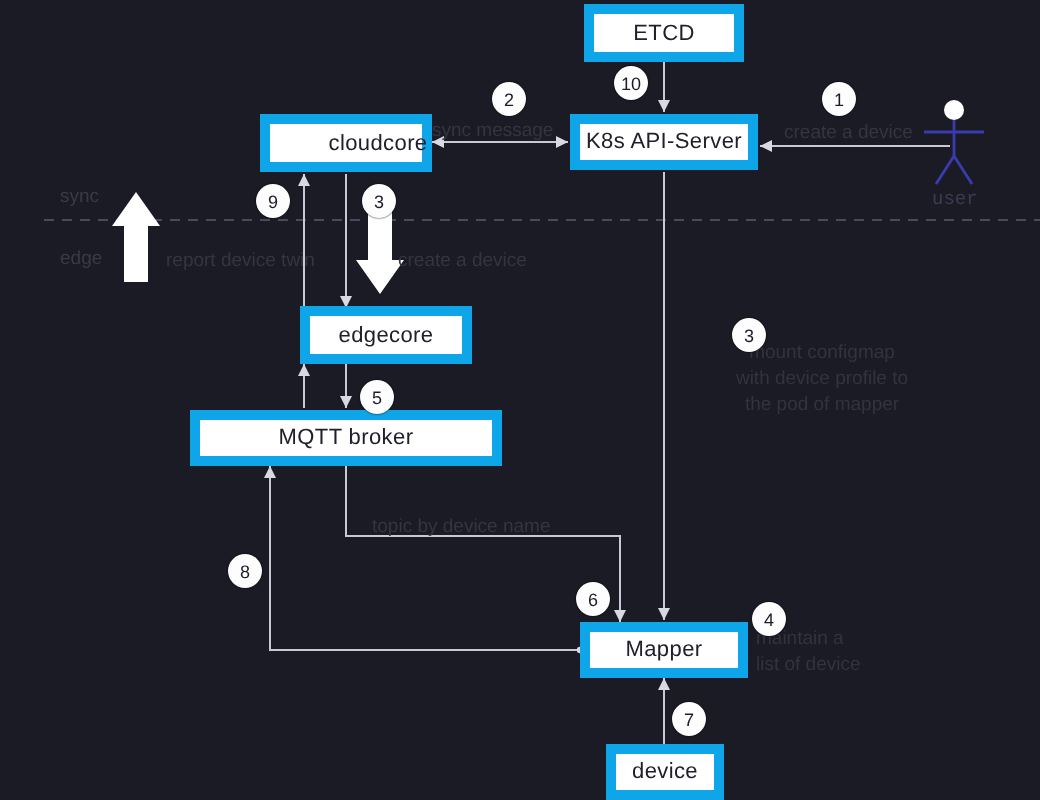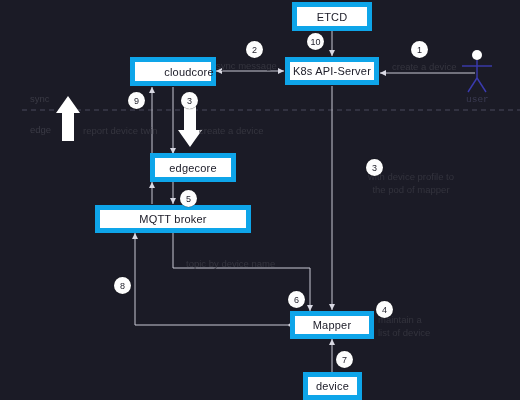--- a/index.html
+++ b/index.html
@@ -154,20 +154,21 @@
   <div class="zone-label" style="left:30px;top:93px;">sync</div>
   <div class="zone-label" style="left:30px;top:124px;">edge</div>
 
   <div class="edge-label" style="left:392px;top:61px;">create a device</div>
   <div class="edge-label" style="left:216px;top:60px;">sync message</div>
   <div class="edge-label" style="left:83px;top:125px;">report device twin</div>
   <div class="edge-label" style="left:199px;top:125px;">create a device</div>
   <div class="edge-label" style="left:186px;top:258px;">topic by device name</div>
 
   <div class="note" style="left:345px;top:170px;width:132px;">
+    <div>mount configmap</div>
     <div>with device profile to</div>
     <div>the pod of mapper</div>
   </div>
 
   <div class="note" style="left:378px;top:313px;width:110px;text-align:left;">
     <div>maintain a</div>
     <div>list of device</div>
   </div>
 
   <div class="marker" style="left:411px;top:41px;">1</div>

